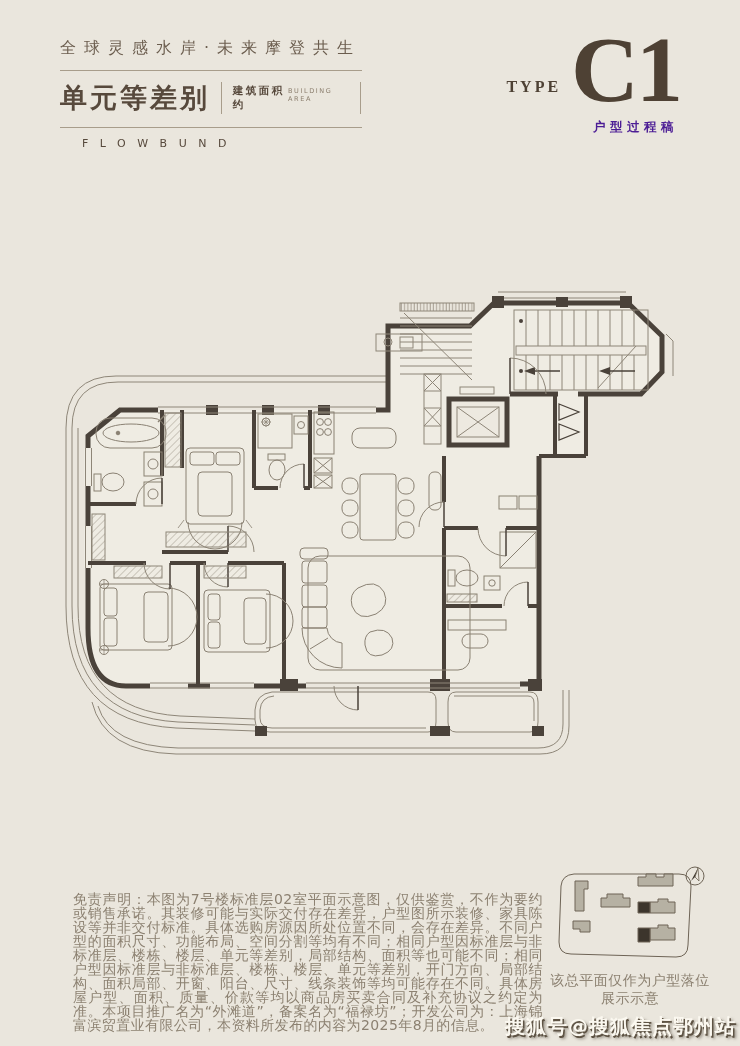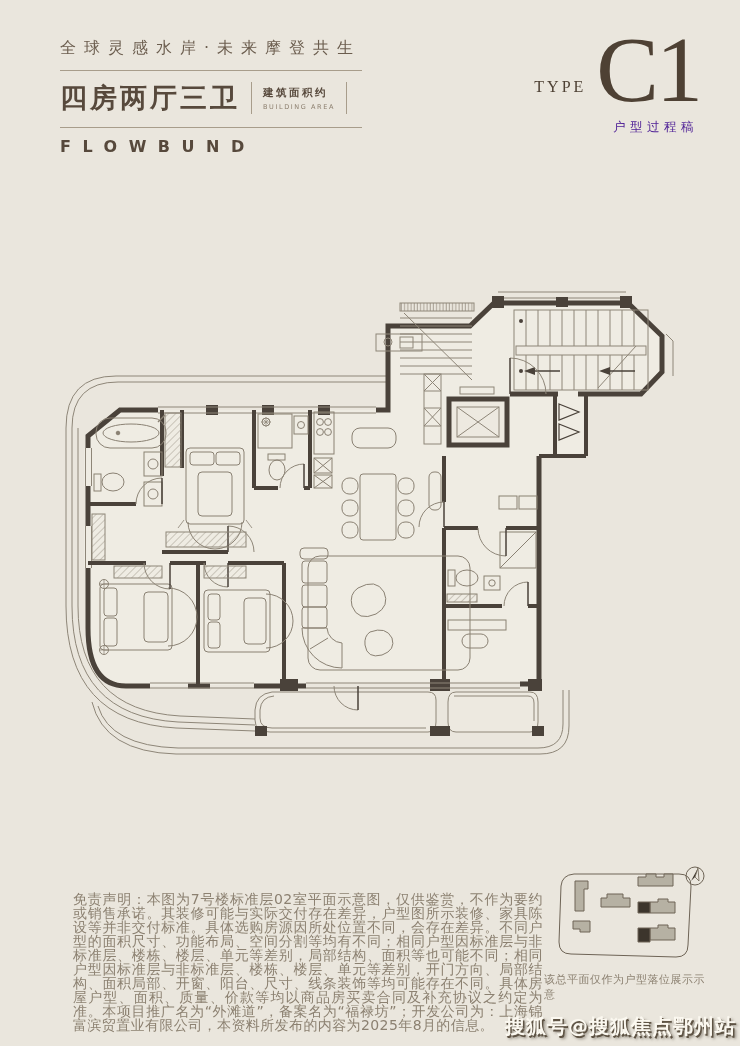--- a/index.html
+++ b/index.html
@@ -6,61 +6,61 @@
   body { background:#EAE6DD; font-family:"DejaVu Sans","Liberation Sans",sans-serif; }
   .stage { position:relative; width:740px; height:1046px; background:#EAE6DD; overflow:hidden; }
 
   
   .header { position:absolute; left:60px; top:38px; width:312px; color:#57493C; }
   .tagline { font-size:16px; letter-spacing:8px; color:#6B5D4E; white-space:nowrap; }
   .rule { height:1px; background:#A89D8B; margin:11px 0 9px 0; width:302px; }
   .title-row { display:flex; align-items:center; }
   .unit-title { font-size:27px; font-weight:600; letter-spacing:3px; white-space:nowrap; }
   .vdiv { width:1px; height:32px; background:#A89D8B; margin:0 11px; }
-  .area-labels { display:flex; flex-direction:column; justify-content:center; }
+  .area-labels { display:flex; flex-direction:row; justify-content:center; }
   .area-label-cn { font-size:10.5px; letter-spacing:2.5px; font-weight:600; }
   .area-label-en { font-size:6.5px; letter-spacing:1.6px; color:#8B7E6D; margin-top:3px; }
   .area-value { font-size:31px; font-weight:500; white-space:nowrap; }
   .area-value sup { font-size:13px; }
-  .brand { font-size:16px; font-weight:700; letter-spacing:11.5px; margin-top:9px; }
-
-  
-  .type-block { position:absolute; left:528px; top:26px; width:172px; color:#4E4134; text-align:right; }
+  .brand { font-size:11px; font-weight:400; letter-spacing:11.5px; margin-top:9px;margin-left:22px; }
+
+  
+  .type-block { position:absolute; left:508px; top:26px; width:172px; color:#4E4134; text-align:right;font-weight:bold; }
   .type-line { display:flex; align-items:flex-end; justify-content:flex-end; font-family:"Liberation Serif","DejaVu Serif",serif; }
   .type-word { font-size:16px; letter-spacing:3px; margin-bottom:16px; margin-right:10px; }
   .type-value { font-size:94px; line-height:0.92; letter-spacing:-3px; }
   .type-note { font-size:12.5px; letter-spacing:4.5px; margin-top:7px; margin-right:2px; color:#4c1d95; }
 
   
   .plan { position:absolute; left:58px; top:276px; width:624px; height:494px; }
 
   
   .disclaimer { position:absolute; left:73px; top:892px; width:470px; font-size:14px;
                 line-height:14px; color:#8C8171; text-align:justify; letter-spacing:0.4px; }
 
   
   .siteplan { position:absolute; left:552px; top:864px; width:156px; height:108px; }
-  .siteplan-caption { position:absolute; left:544px; top:972px; width:172px; 
-                      font-size:11px; color:#8C8171; letter-spacing:0.5px; }
+  .siteplan-caption { position:absolute; left:544px; top:972px; width:172px; text-align:center;
+                      font-size:14px; color:#8C8171; letter-spacing:0.5px; }
 
   
   .watermark { position:absolute; right:4px; bottom:6px; font-size:20px; font-weight:bold;
                letter-spacing:1px; color:#FBF8F0;
                text-shadow:1.5px 1.5px 0 #5E5344, 3px 3px 3px rgba(70,60,45,0.55); }
 </style>
 </head>
 <body>
 
 <div class="stage">
 
   <div class="header">
     <div class="tagline">全球灵感水岸·未来摩登共生</div>
     <div class="rule"></div>
     <div class="title-row">
-      <span class="unit-title">四房两厅三卫</span>
+      <span class="unit-title">单元等差别</span>
       <span class="vdiv"></span>
       <span class="area-labels">
         <span class="area-label-cn">建筑面积约</span>
         <span class="area-label-en">BUILDING AREA</span>
       </span>
       <span class="vdiv"></span>
     </div>
     <div class="rule"></div>
     <div class="brand">FLOWBUND</div>
   </div>

